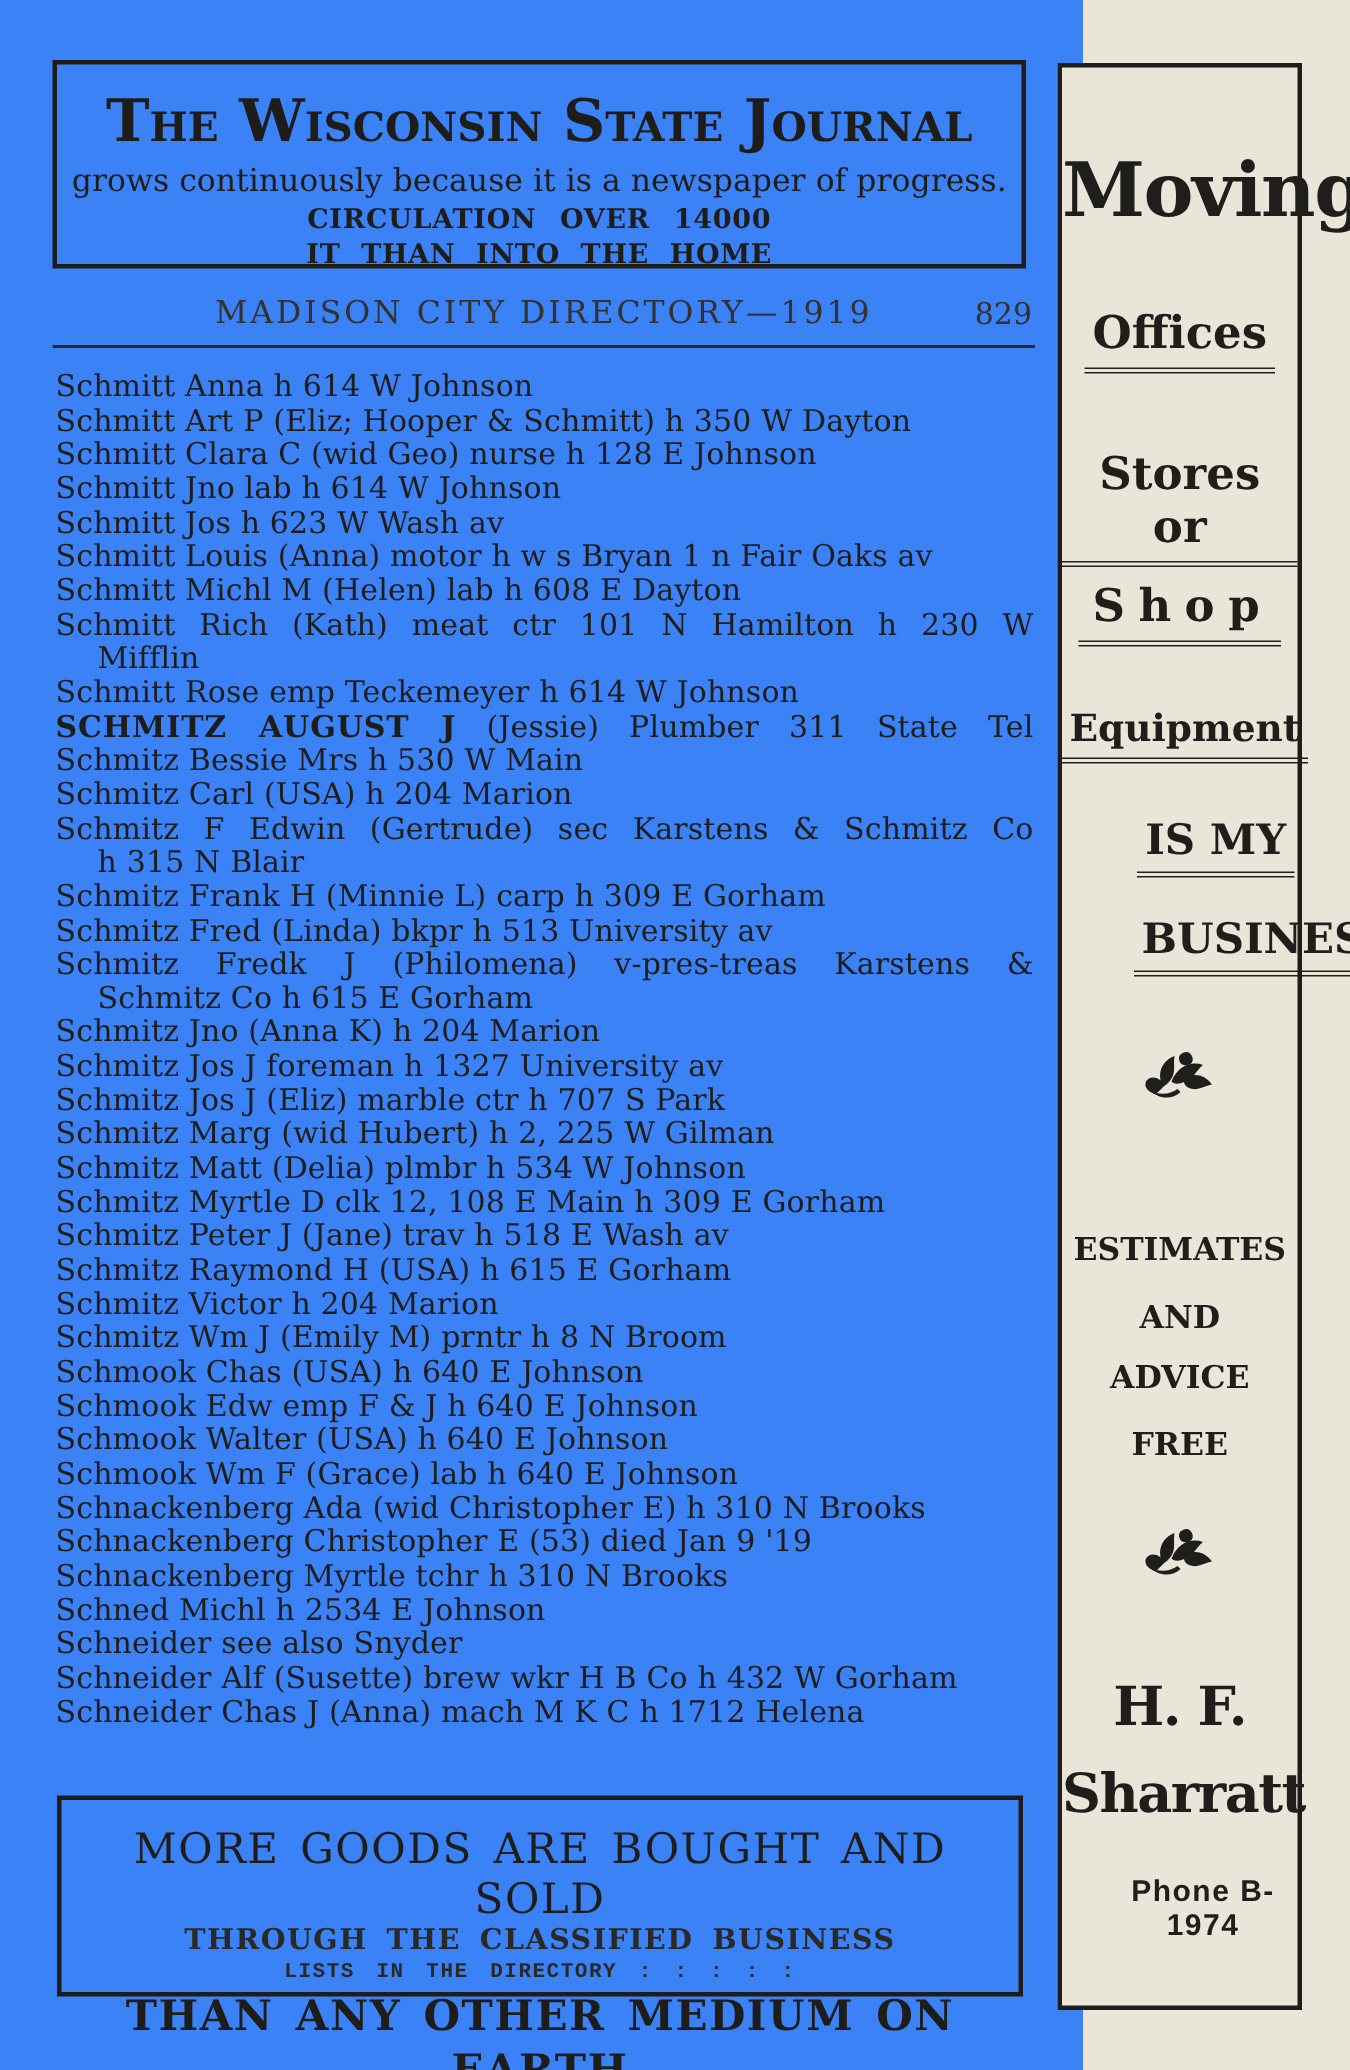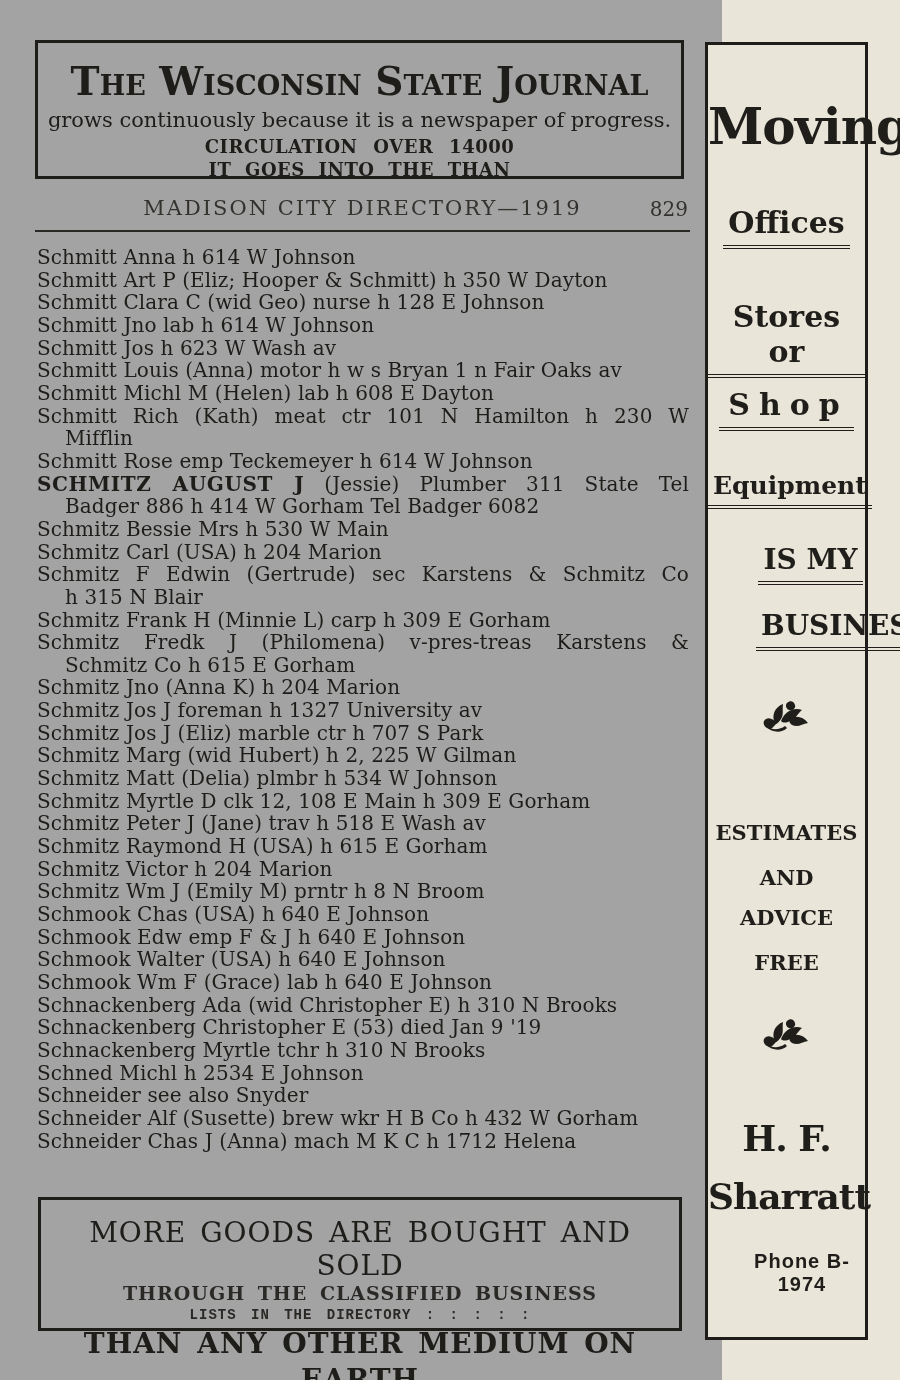--- a/index.html
+++ b/index.html
@@ -3,21 +3,21 @@
 <meta charset="utf-8">
 <style>
   html,body{margin:0;padding:0;}
   body{
     width:900px;height:1380px;
     background:#e9e5d8;
     font-family:"DejaVu Serif", serif;
     color:#1f1d1a;
     overflow:hidden;
   }
-  .page{position:relative;width:722px;height:1380px;background:#a3a3a3;}
+  .page{position:relative;width:722px;height:1380px;background:#3b82f6;}
 
   
   .main-col{position:absolute;left:35px;top:40px;width:655px;}
 
   .top-ad{
     position:absolute;left:0;top:0;width:649px;height:139px;
     border:3px solid #1f1d1a;text-align:center;box-sizing:border-box;
     padding-top:16px;
   }
   .ta-title{
@@ -95,21 +95,21 @@
 <body>
 
 <div class="page">
 
   <div class="main-col">
 
     <div class="top-ad">
       <div class="ta-title">The Wisconsin State Journal</div>
       <div class="ta-sub">grows continuously because it is a newspaper of progress.</div>
       <div class="ta-circ">CIRCULATION OVER 14000</div>
-      <div class="ta-home">IT GOES INTO THE THAN</div>
+      <div class="ta-home">IT THAN INTO THE HOME</div>
     </div>
 
     <div class="dir-header">
       <span class="dh-title">MADISON CITY DIRECTORY—1919</span>
       <span class="dh-page">829</span>
     </div>
     <div class="dir-rule"></div>
 
     <div class="entries" id="entries">
         <div class="entry">
@@ -135,34 +135,36 @@
         </div>
         <div class="entry">
           <div class="e-line jline">Schmitt Rich (Kath) meat ctr 101 N Hamilton h 230 W</div>
           <div class="e-line cont">Mifflin</div>
         </div>
         <div class="entry">
           <div class="e-line">Schmitt Rose emp Teckemeyer h 614 W Johnson</div>
         </div>
         <div class="entry">
           <div class="e-line jline"><b>SCHMITZ AUGUST J</b> (Jessie) Plumber 311 State Tel</div>
-          <div class="e-line cont">Badger 886 h 414 W Gorham Tel Badger 6082</div>
         </div>
         <div class="entry">
           <div class="e-line">Schmitz Bessie Mrs h 530 W Main</div>
         </div>
         <div class="entry">
           <div class="e-line">Schmitz Carl (USA) h 204 Marion</div>
         </div>
         <div class="entry">
           <div class="e-line jline">Schmitz F Edwin (Gertrude) sec Karstens &amp; Schmitz Co</div>
           <div class="e-line cont">h 315 N Blair</div>
         </div>
         <div class="entry">
           <div class="e-line">Schmitz Frank H (Minnie L) carp h 309 E Gorham</div>
+        </div>
+        <div class="entry">
+          <div class="e-line">Schmitz Fred (Linda) bkpr h 513 University av</div>
         </div>
         <div class="entry">
           <div class="e-line jline">Schmitz Fredk J (Philomena) v-pres-treas Karstens &amp;</div>
           <div class="e-line cont">Schmitz Co h 615 E Gorham</div>
         </div>
         <div class="entry">
           <div class="e-line">Schmitz Jno (Anna K) h 204 Marion</div>
         </div>
         <div class="entry">
           <div class="e-line">Schmitz Jos J foreman h 1327 University av</div>

